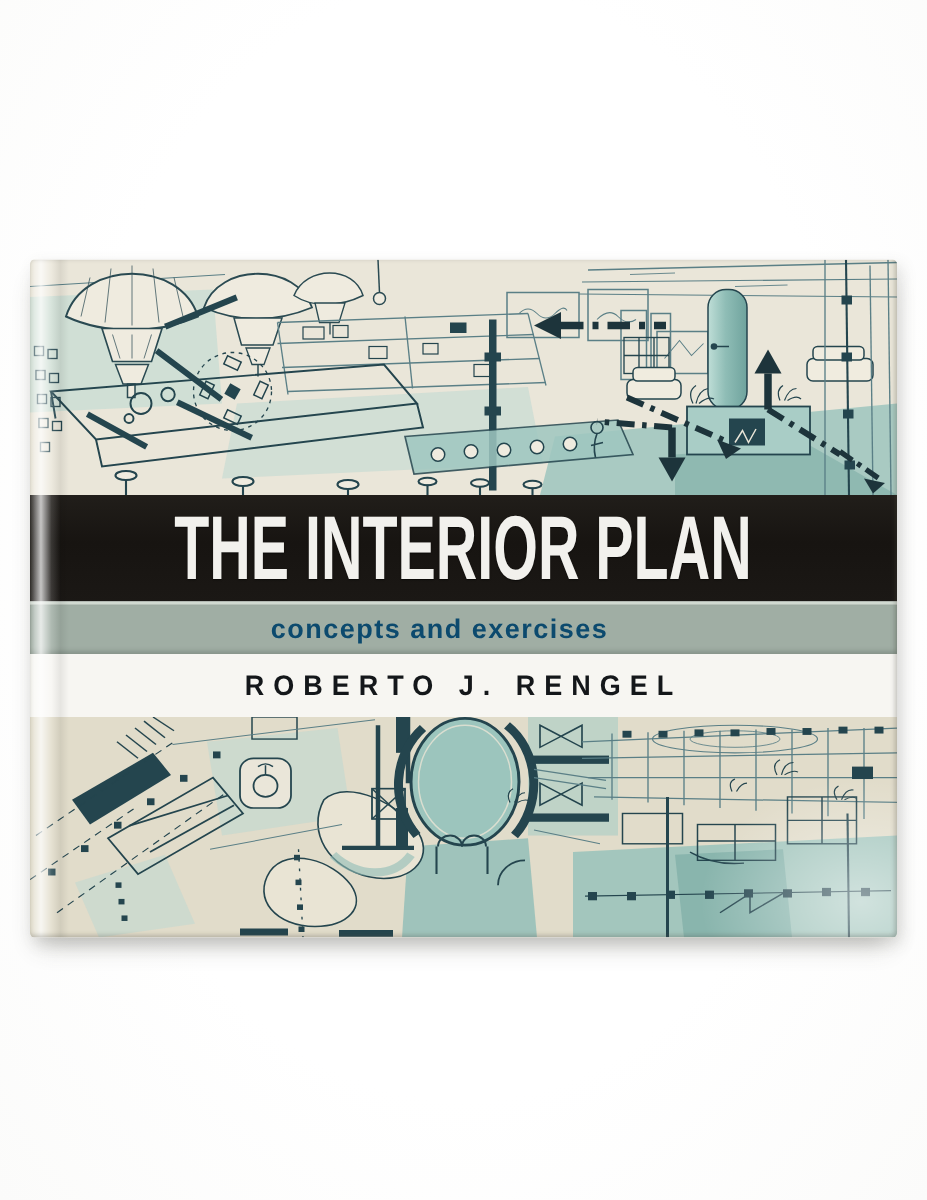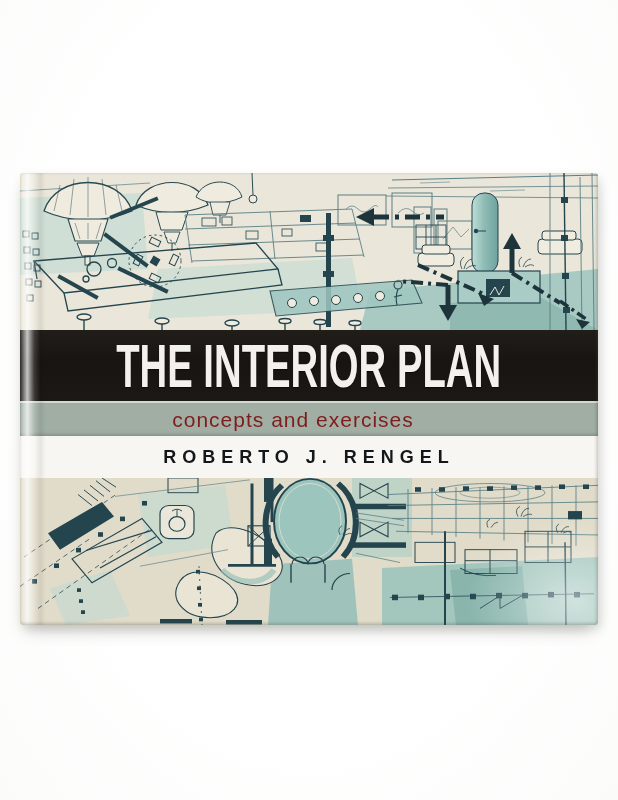--- a/index.html
+++ b/index.html
@@ -35,21 +35,21 @@
     white-space:nowrap;letter-spacing:0px;
     transform:scaleX(.66) scaleY(1.04);transform-origin:50% 52%;
     text-shadow:0 1px 1px rgba(0,0,0,.6);
   }
   .band-subtitle{
     height:33px;background:#a0aea4;
     border-top:2px solid rgba(225,232,224,.75);
     box-shadow:inset 0 -2px 3px rgba(60,70,62,.25);
   }
   .band-subtitle .sub{
-    color:#7f1d1d;font-size:21px;font-weight:400;letter-spacing:1px;
+    color:#0c4a6e;font-size:18px;font-weight:700;letter-spacing:1px;
     transform:translateX(-16px);white-space:nowrap;
   }
   .band-author{height:42px;background:#f7f6f2;}
   .band-author .auth{
     color:#14171a;font-size:18px;font-weight:700;letter-spacing:6px;
     white-space:nowrap;transform:scaleY(1.05);
   }
   
   .sheen-left{
     position:absolute;left:0;top:0;width:26px;height:100%;pointer-events:none;

